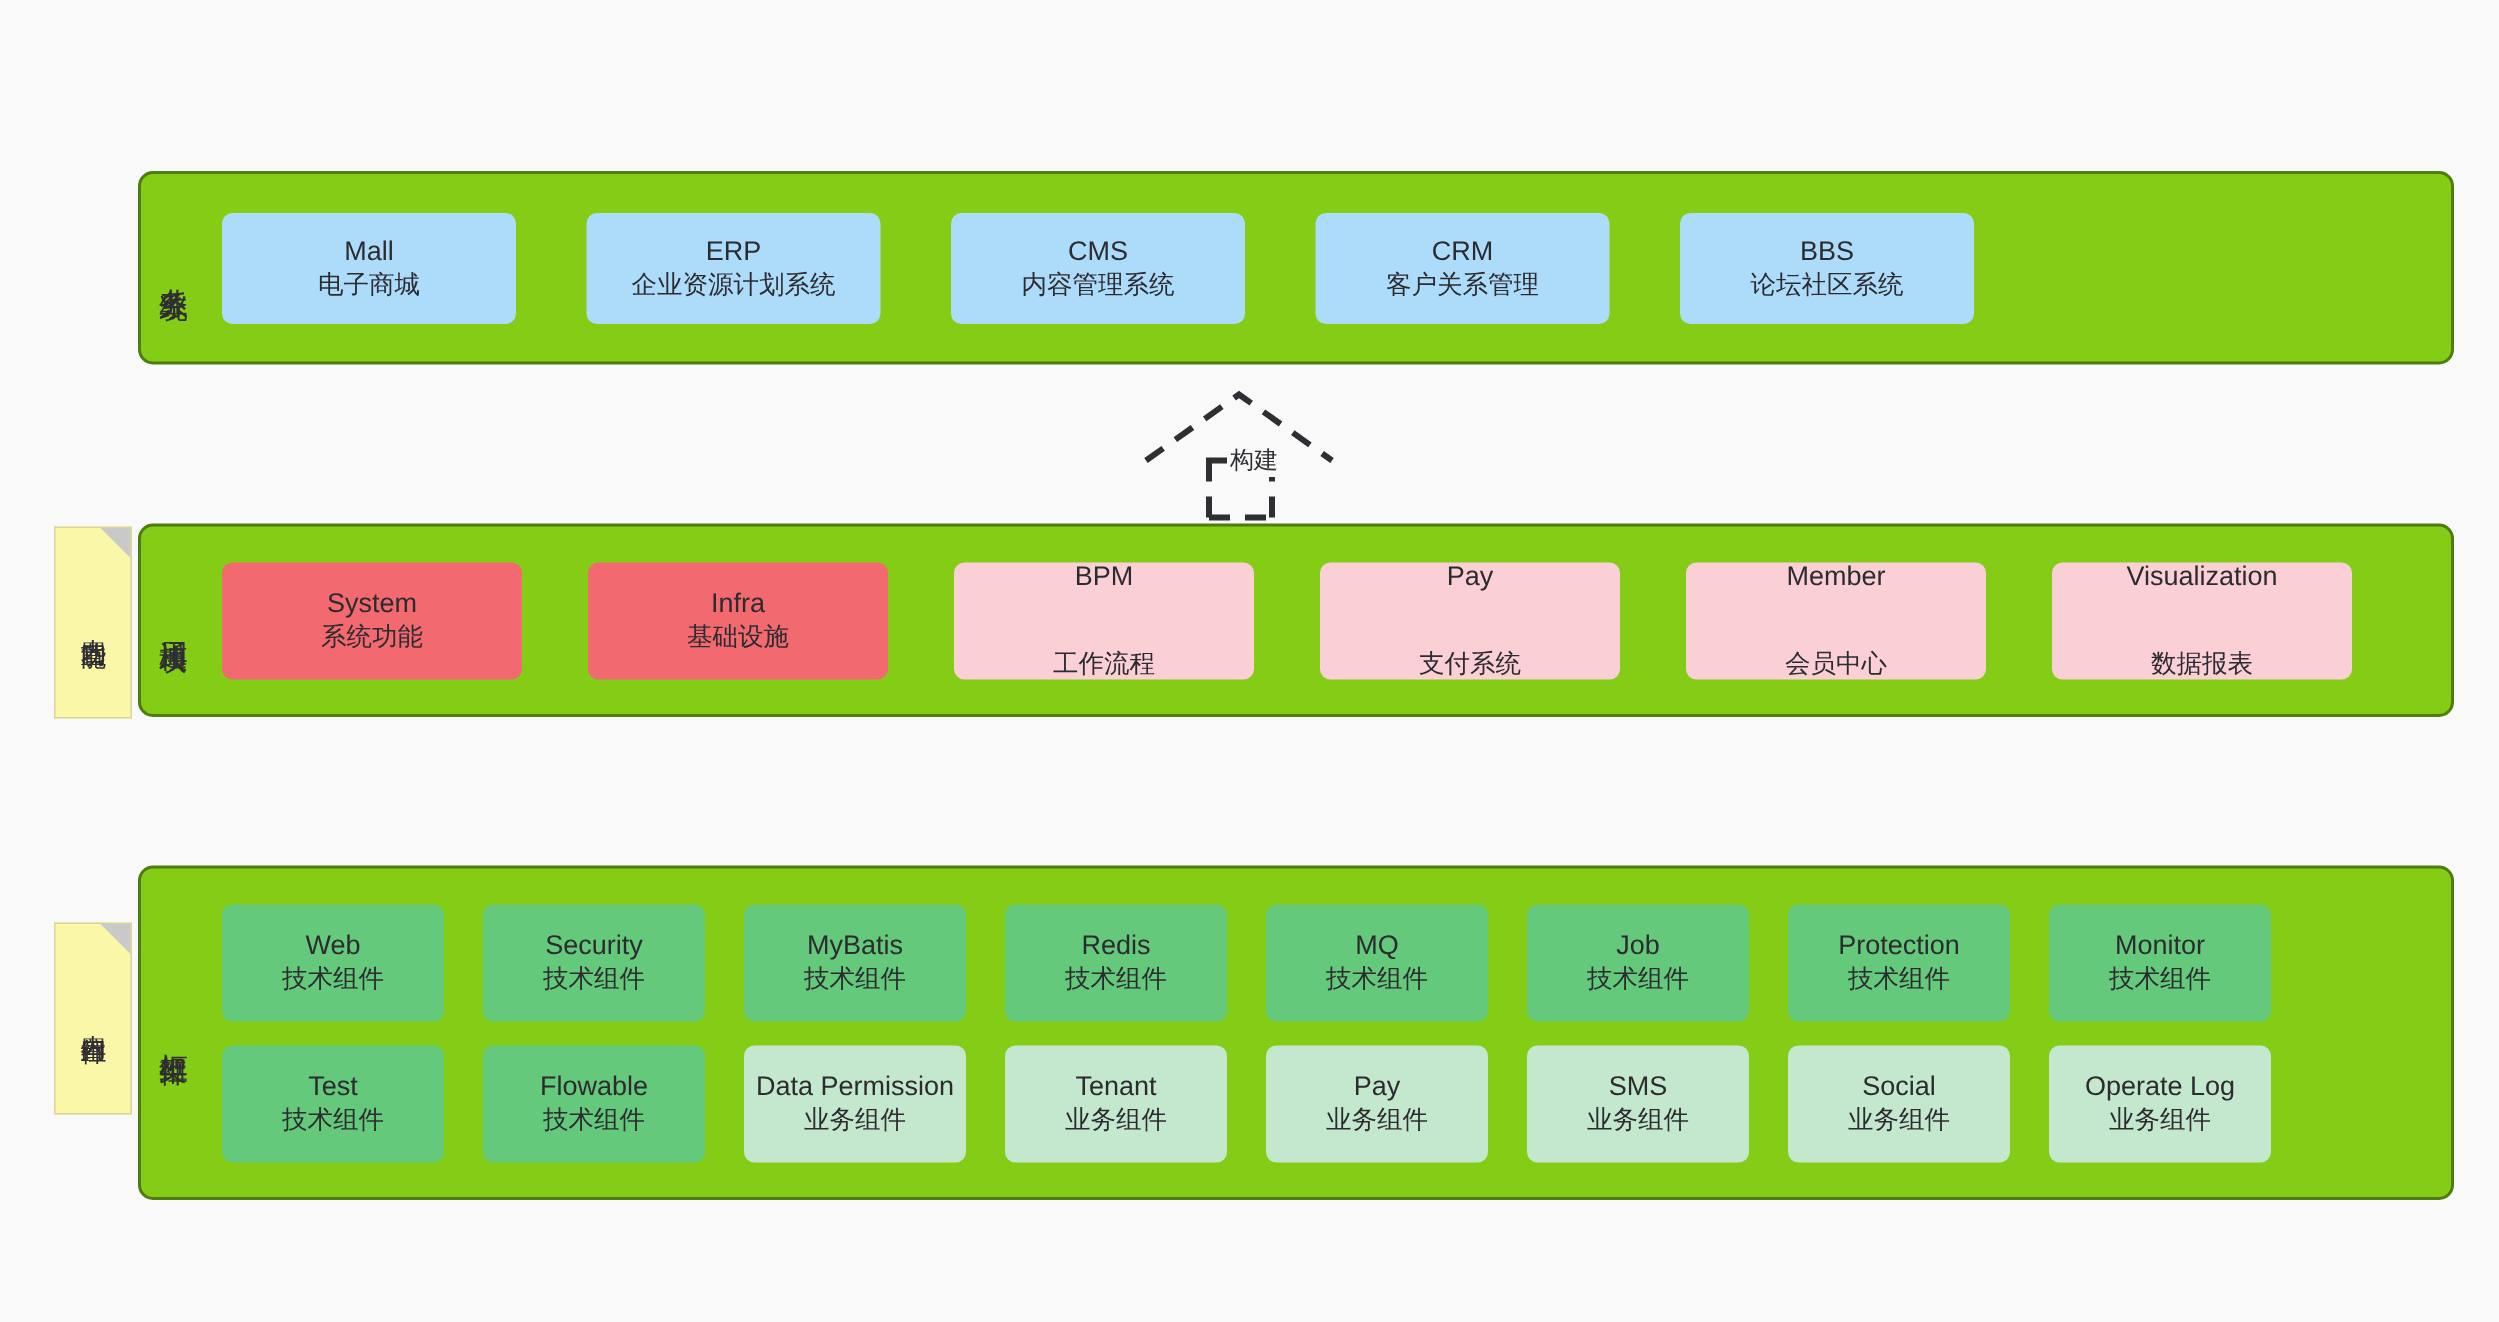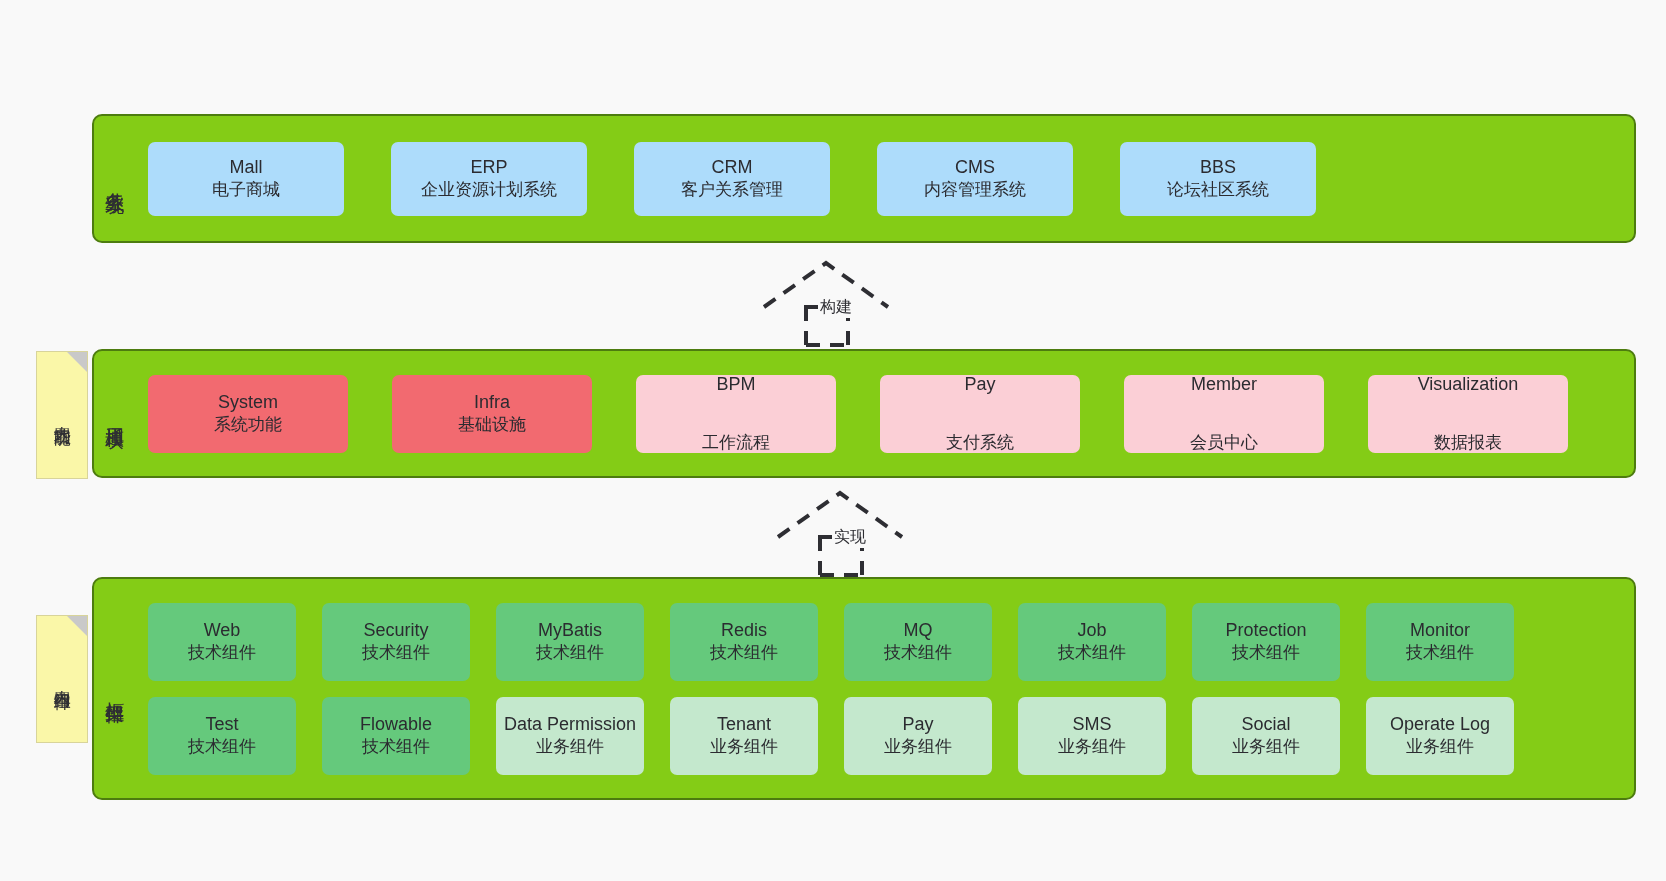--- a/index.html
+++ b/index.html
@@ -140,26 +140,26 @@
       <div class="row">
         <div class="card blue">
           <span class="en">Mall</span>
           <span class="cn">电子商城</span>
         </div>
         <div class="card blue">
           <span class="en">ERP</span>
           <span class="cn">企业资源计划系统</span>
         </div>
         <div class="card blue">
+          <span class="en">CMS</span>
+          <span class="cn">内容管理系统</span>
+        </div>
+        <div class="card blue">
           <span class="en">CRM</span>
           <span class="cn">客户关系管理</span>
-        </div>
-        <div class="card blue">
-          <span class="en">CMS</span>
-          <span class="cn">内容管理系统</span>
         </div>
         <div class="card blue">
           <span class="en">BBS</span>
           <span class="cn">论坛社区系统</span>
         </div>
       </div>
     </div>
   </div>
 
   <div class="arrow-group" id="arrow-build">
@@ -203,30 +203,20 @@
           <span class="cn">会员中心</span>
         </div>
         <div class="card pink">
           <span class="en">Visualization</span>
           <span class="cn">数据报表</span>
         </div>
       </div>
     </div>
   </div>
 
-  <div class="arrow-group" id="arrow-impl">
-    <svg width="160" height="88" viewBox="0 0 160 88">
-      <polyline points="8,48 70,4 132,48" fill="none" stroke="#2E2E33" stroke-width="4" stroke-dasharray="14,10"></polyline>
-      <polyline points="48,48 92,48" fill="none" stroke="#2E2E33" stroke-width="4" stroke-dasharray="14,10"></polyline>
-      <line x1="50" y1="48" x2="50" y2="88" stroke="#2E2E33" stroke-width="4" stroke-dasharray="14,10"></line>
-      <line x1="92" y1="48" x2="92" y2="88" stroke="#2E2E33" stroke-width="4" stroke-dasharray="14,10"></line>
-      <line x1="50" y1="86" x2="92" y2="86" stroke="#2E2E33" stroke-width="4" stroke-dasharray="14,10"></line>
-    </svg>
-    <span class="arrow-label">实现</span>
-  </div>
 
   <div class="note" id="note-builtin-comp">
     <span class="fold"></span>
     <span>内置组件</span>
   </div>
 
   <div class="layer" id="layer-framework">
     <div class="layer-title">框架组件</div>
     <div class="layer-body">
 

